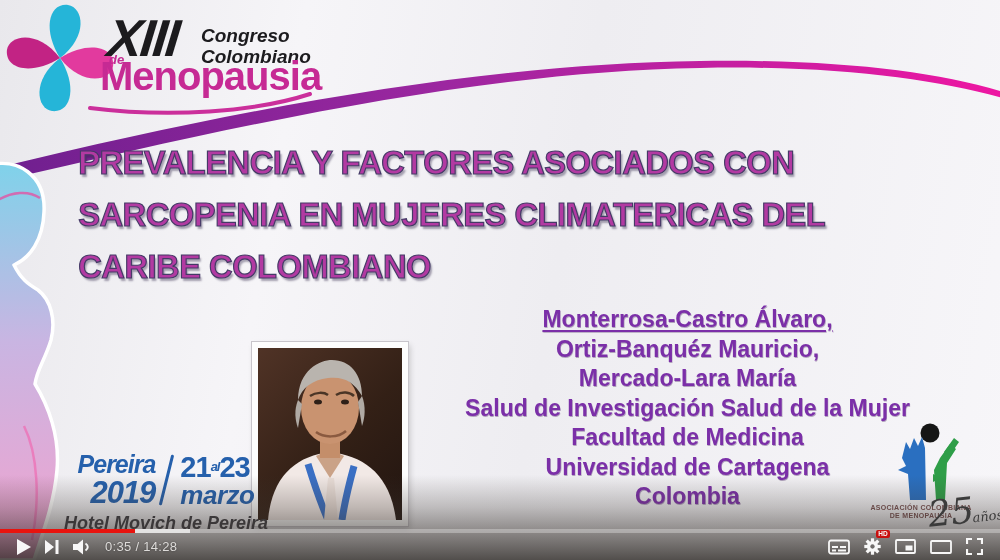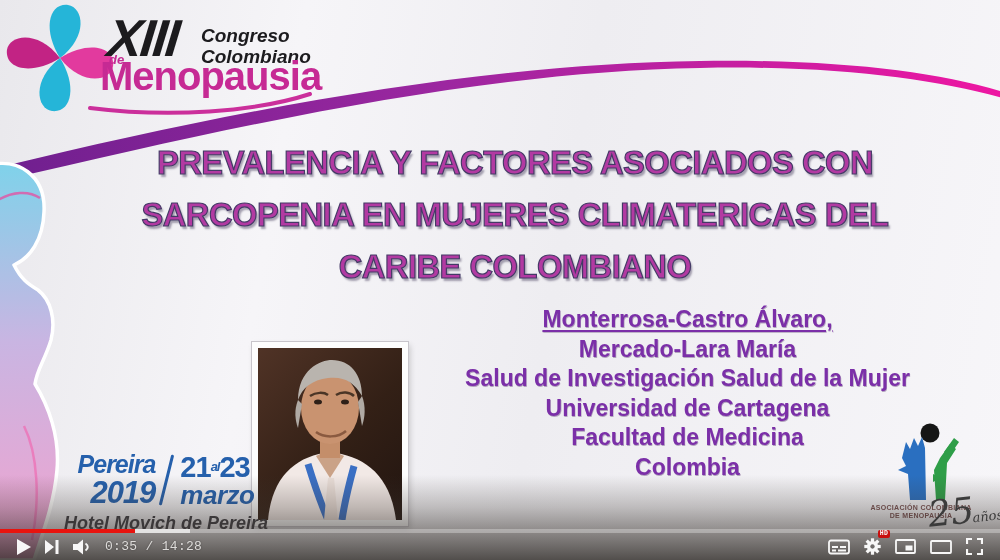--- a/index.html
+++ b/index.html
@@ -12,21 +12,21 @@
   
   #swoosh{left:0;top:0;pointer-events:none;}
   #silhouette{left:-6px;top:148px;pointer-events:none;}
   
   .congress-logo{left:0;top:0;width:330px;height:120px;}
   .logo-xiii{left:108px;top:8px;font-size:52px;font-weight:bold;font-style:italic;color:#1c1b1e;letter-spacing:-2px;transform:skewX(-6deg);}
   .logo-de{left:109px;top:52px;font-size:13px;font-weight:bold;font-style:italic;color:#c42a93;}
   .logo-cc{left:201px;top:25px;line-height:21px;font-size:19px;font-weight:bold;font-style:italic;color:#1c1b1e;}
   .logo-meno{left:100px;top:54px;font-size:40px;font-weight:bold;color:#c62a94;letter-spacing:-1px;}
   
-  .title-block{left:60px;top:136px;width:910px;text-align:center;}
+  .title-block{left:60px;top:136px;width:910px;}
   .title-line{
     font-size:34px;font-weight:bold;line-height:52px;color:#b23aa2;letter-spacing:-0.5px;
     transform:scaleX(0.96);
     -webkit-text-stroke:1.2px #443a66;
     text-shadow:2px 3px 2px rgba(45,35,70,0.4);
   }
   
   .photo{left:252px;top:342px;width:144px;height:172px;background:#fdfdfd;padding:6px;
     box-shadow:0 0 0 1px #c8c5cb,2px 3px 6px rgba(0,0,0,0.18);}
   .photo-inner{width:100%;height:100%;background:linear-gradient(135deg,#503326 0%,#332016 55%,#221510 100%);overflow:hidden;}
@@ -52,21 +52,21 @@
   .signature{left:928px;top:490px;color:#3b3b3b;transform:rotate(-6deg);font-family:"DejaVu Serif",serif;font-style:italic;z-index:6;}
   .sig-25{font-size:36px;}
   .sig-anos{font-size:13px;margin-left:-2px;}
   
   .bottom-gradient{left:0;bottom:0;width:100%;height:85px;z-index:5;pointer-events:none;
     background:linear-gradient(180deg,rgba(60,54,48,0) 0%,rgba(60,54,48,0.28) 38%,rgba(55,49,44,0.55) 68%,rgba(42,38,34,0.8) 100%);}
   .progress{left:0;bottom:27px;width:100%;height:4px;z-index:8;cursor:pointer;}
   .progress-track{position:absolute;left:0;top:0;width:100%;height:100%;background:rgba(255,255,255,0.3);}
   .progress-buffered{position:absolute;left:0;top:0;height:100%;background:rgba(255,255,255,0.65);}
   .progress-played{position:absolute;left:0;top:0;height:100%;background:#e8130e;}
-  .controls{left:0;bottom:0;width:100%;height:27px;z-index:9;display:flex;align-items:center;padding:13px 10px;box-sizing:border-box;font-family:Liberation Mono, monospace;}
+  .controls{left:0;bottom:0;width:100%;height:27px;z-index:9;display:flex;align-items:center;padding:13px 10px;box-sizing:border-box;}
   .ctrl-btn{display:flex;align-items:center;justify-content:center;height:26px;padding:0 7px;cursor:pointer;opacity:0.95;}
   .time-display{font-size:13px;color:#dedcda;margin-left:6px;letter-spacing:0.3px;text-shadow:0 0 2px rgba(0,0,0,0.4);}
   .spacer{flex:1;}
   .gear-wrap{position:relative;}
   .hd-badge{position:absolute;top:-4px;right:-2px;background:#cc0807;color:#fff;font-size:6.5px;font-weight:bold;
     padding:1px 2px;border-radius:2px;line-height:1;letter-spacing:0.2px;}
 </style>
 </head>
 <body>
 
@@ -144,24 +144,25 @@
         <path d="M 58 84 C 66 90, 80 90, 88 83" stroke="#8a5a40" stroke-width="2.5" fill="none"></path>
         <path d="M 50 116 C 58 142, 64 158, 70 172" stroke="#3a6fc4" stroke-width="7" fill="none"></path>
         <path d="M 96 118 C 90 140, 86 158, 84 172" stroke="#3a6fc4" stroke-width="7" fill="none"></path>
         <path d="M 70 130 L 66 172 L 80 172 L 76 130 Z" fill="#e8dcd6"></path>
       </svg>
     </div>
   </div>
 
   <div class="abs authors">
     <div class="author-line u">Monterrosa-Castro Álvaro,</div>
+    <div class="author-line">Ortiz-Banquéz Mauricio,</div>
     <div class="author-line">Mercado-Lara María</div>
     <div class="author-line">Salud de Investigación Salud de la Mujer</div>
+    <div class="author-line">Facultad de Medicina</div>
     <div class="author-line">Universidad de Cartagena</div>
-    <div class="author-line">Facultad de Medicina</div>
     <div class="author-line">Colombia</div>
   </div>
 
   <div class="abs event">
     <div class="event-row">
       <div class="ev-left">
         <div class="ev-city">Pereira</div>
         <div class="ev-year">2019</div>
       </div>
       <div class="ev-divider"></div>

